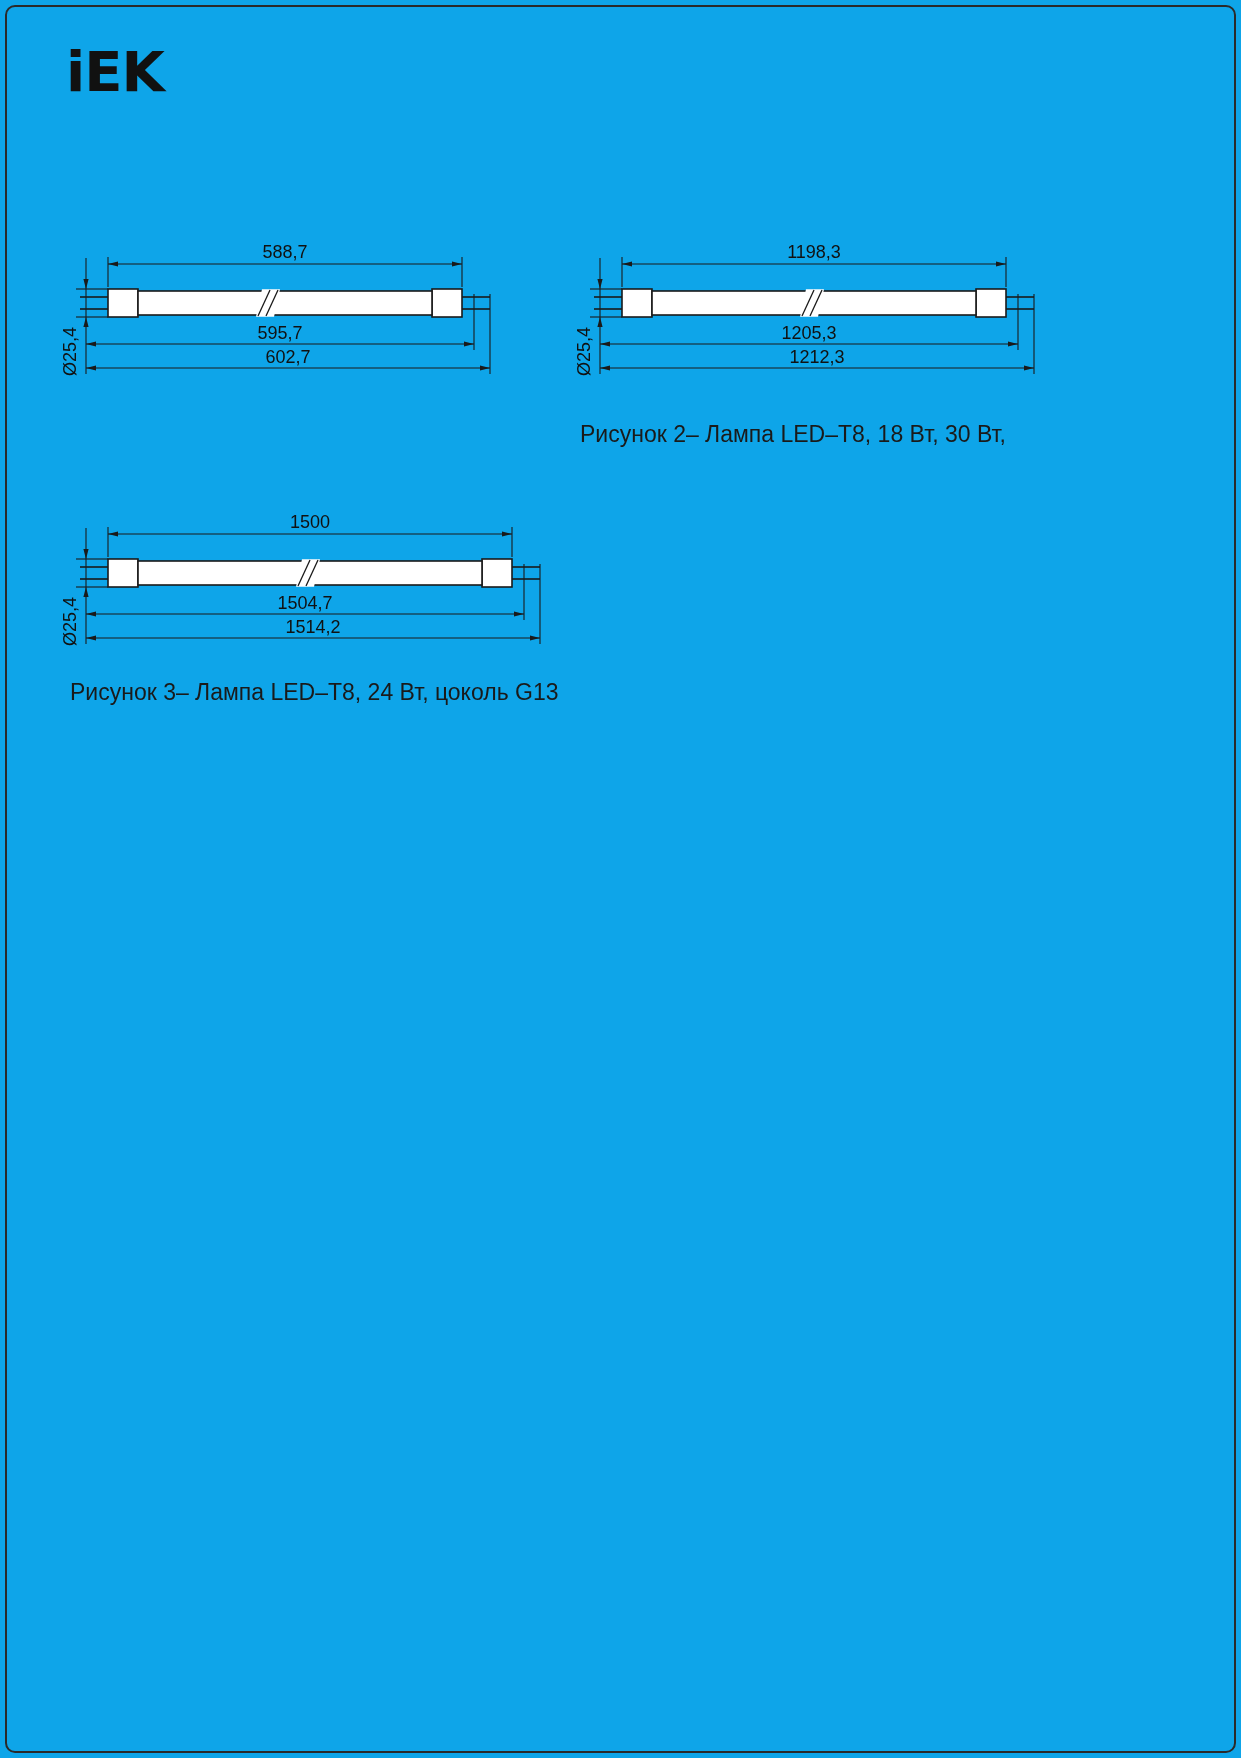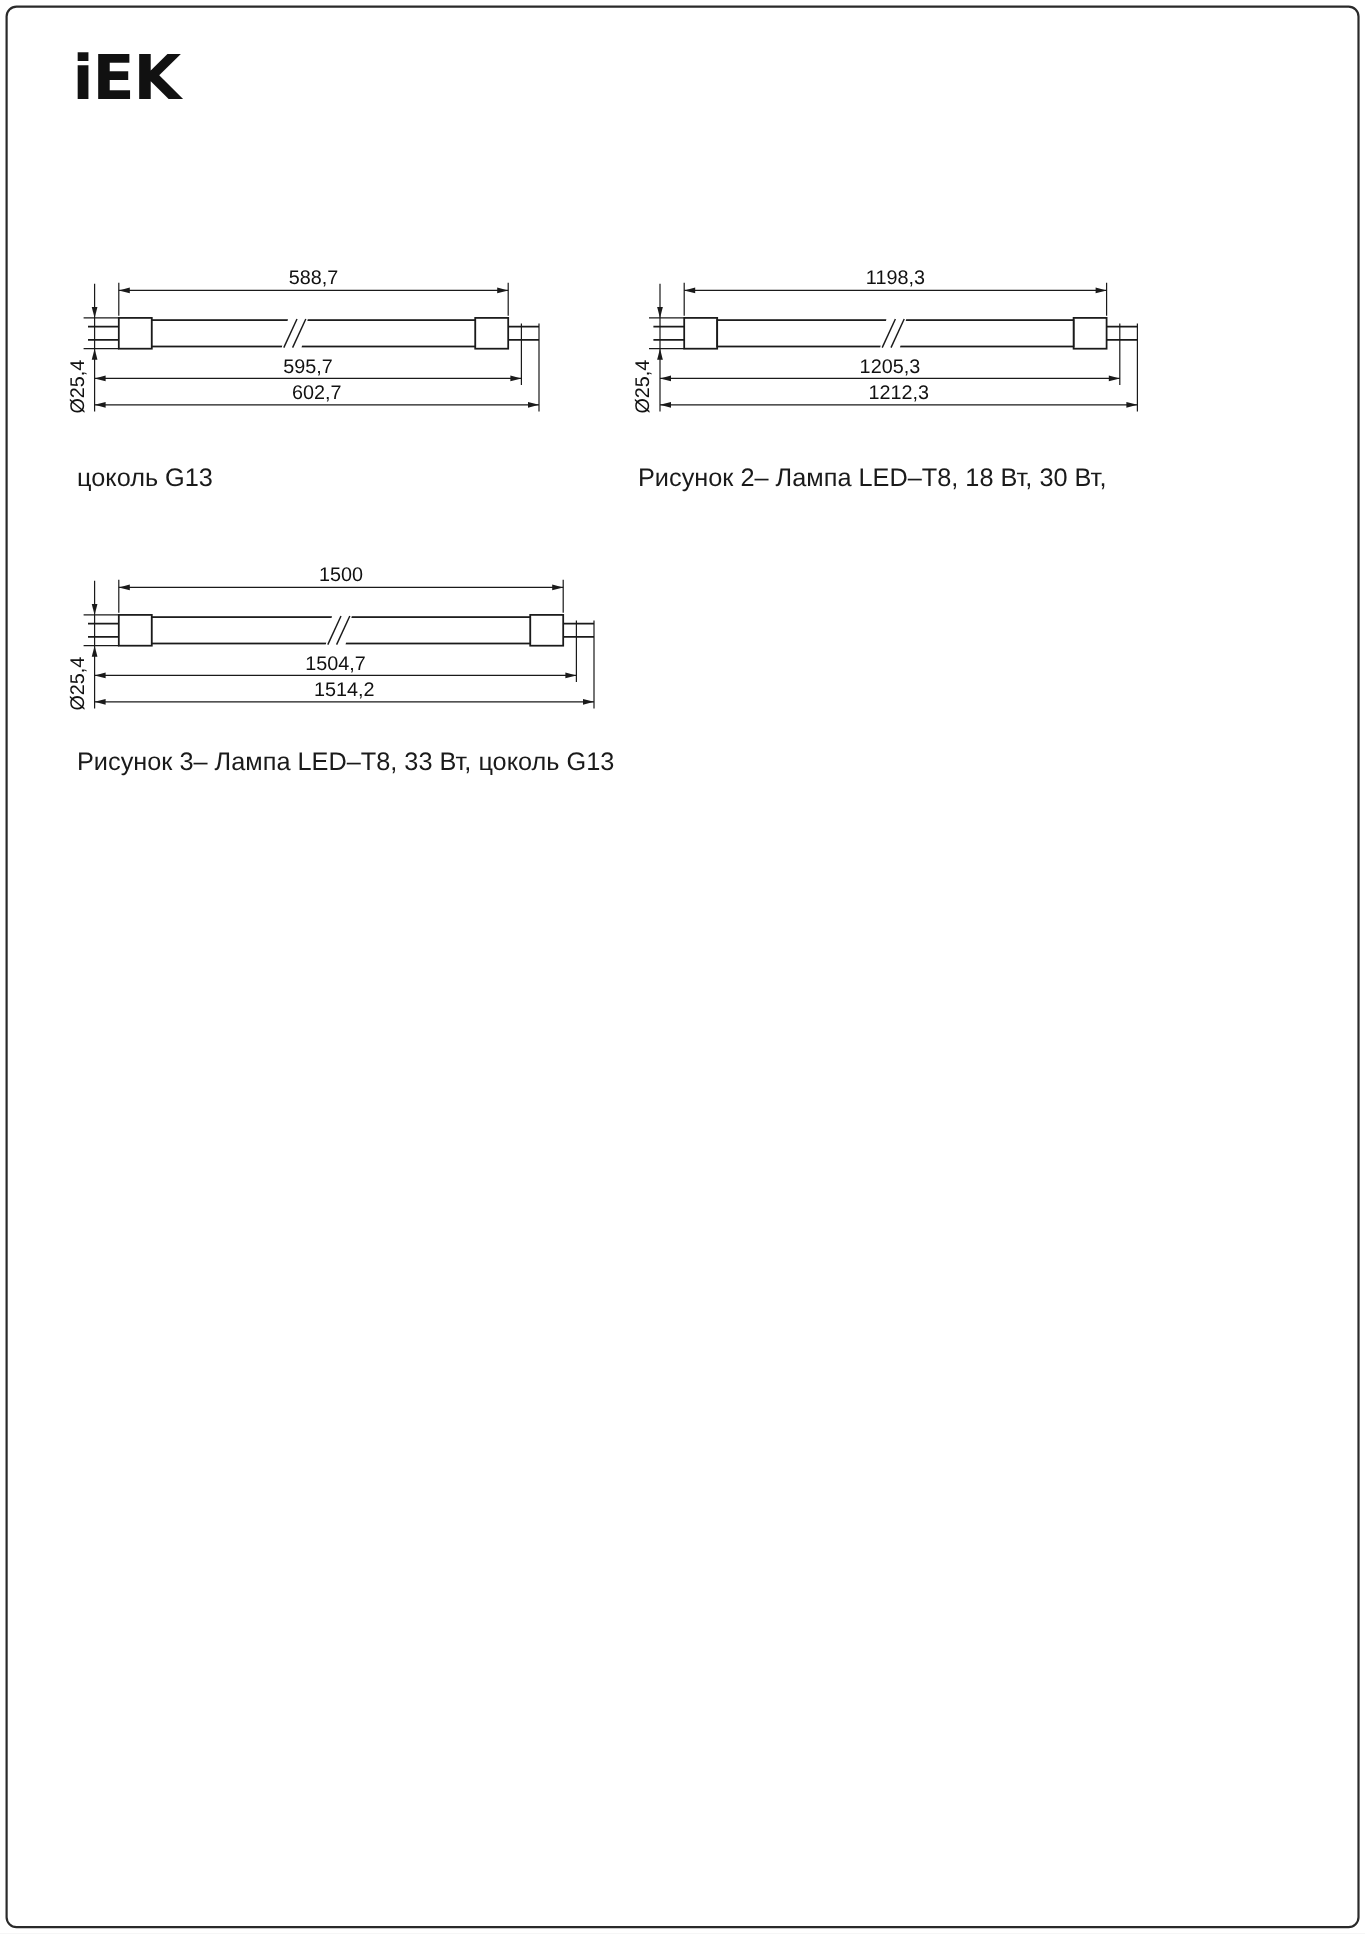--- a/index.html
+++ b/index.html
@@ -5,21 +5,21 @@
   html, body {
     margin: 0;
     padding: 0;
     background: #e8e8e8;
     font-family: "Liberation Sans", "DejaVu Sans", sans-serif;
   }
   .page {
     position: relative;
     width: 1241px;
     height: 1758px;
-    background: #ffffff;
+    background: #0ea5e9;
     margin: 0 auto;
     overflow: hidden;
   }
   .page-border {
     position: absolute;
     inset: 5px;
     border: 2px solid #2a2a2a;
     border-radius: 10px;
     pointer-events: none;
   }
@@ -139,21 +139,20 @@
       <polygon class="arrow" points="24,124 34,121.4 34,126.6"></polygon>
       <polygon class="arrow" points="458,124 448,121.4 448,126.6"></polygon>
     </g>
     <text x="238" y="14" text-anchor="middle">1198,3</text>
     <text x="233" y="95" text-anchor="middle">1205,3</text>
     <text x="241" y="119" text-anchor="middle">1212,3</text>
     <text transform="translate(14,132) rotate(-90)">Ø25,4</text>
   </svg>
 
   <div class="caption" style="left:70px; top:418px; width:480px;">
-    <div>цоколь G13</div>
   </div>
 
   <div class="caption" style="left:580px; top:418px; width:490px;">
     <div>Рисунок 2– Лампа LED–T8, 18 Вт, 30 Вт,</div>
   </div>
 
   <svg class="drawing" style="left:62px; top:514px;" width="480" height="145" viewBox="0 0 480 145">
     <g class="tube">
       <line x1="18" y1="53" x2="46" y2="53"></line>
       <line x1="18" y1="65" x2="46" y2="65"></line>
@@ -186,16 +185,16 @@
       <polygon class="arrow" points="24,124 34,121.4 34,126.6"></polygon>
       <polygon class="arrow" points="478,124 468,121.4 468,126.6"></polygon>
     </g>
     <text x="248" y="14" text-anchor="middle">1500</text>
     <text x="243" y="95" text-anchor="middle">1504,7</text>
     <text x="251" y="119" text-anchor="middle">1514,2</text>
     <text transform="translate(14,132) rotate(-90)">Ø25,4</text>
   </svg>
 
   <div class="caption" style="left:70px; top:676px; width:560px;">
-    <div>Рисунок 3– Лампа LED–T8, 33 Вт, цоколь G13</div>
+    <div>Рисунок 3– Лампа LED–T8, 24 Вт, цоколь G13</div>
     <div></div>
   </div>
 </div>
 
 </body></html>

